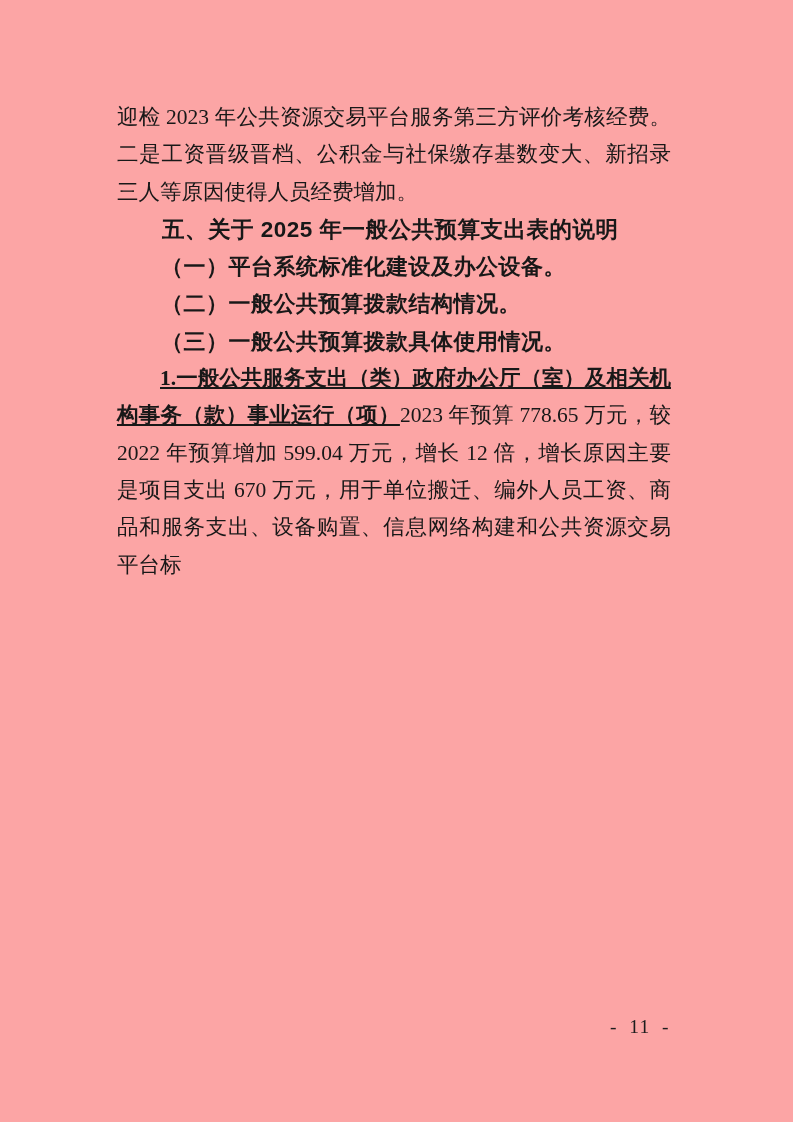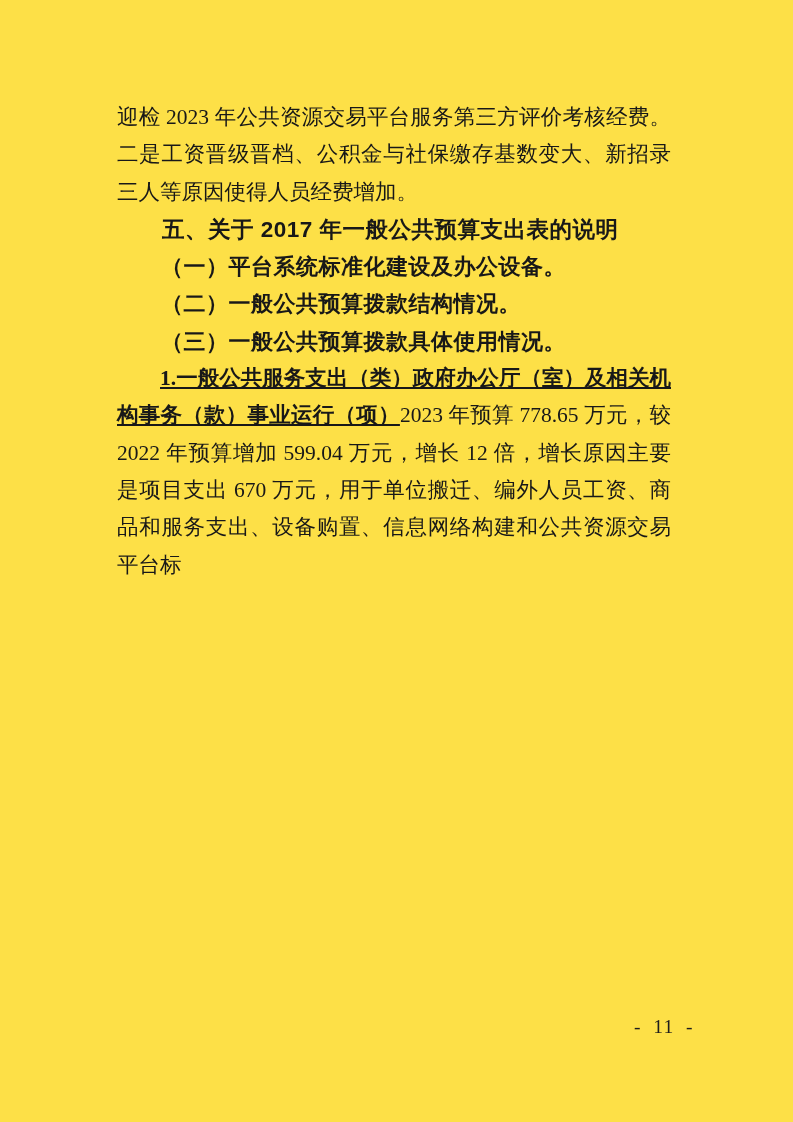--- a/index.html
+++ b/index.html
@@ -5,21 +5,21 @@
   html, body {
     margin: 0;
     padding: 0;
     background: #e8e8e8;
   }
   .page {
     position: relative;
     width: 793px;
     height: 1122px;
     margin: 0 auto;
-    background: #fde047;
+    background: #fca5a5;
     overflow: hidden;
     font-family: "Liberation Serif", "DejaVu Serif", serif;
     color: #181818;
   }
   .content {
     position: absolute;
     left: 117px;
     top: 99px;
     width: 554px;
     font-size: 21.5px;
@@ -47,38 +47,38 @@
     font-size: 22px;
     letter-spacing: 0.5px;
   }
   .item-lead {
     font-weight: 700;
     text-decoration: underline;
   }
   .footer-pagenum {
     position: absolute;
     top: 1014px;
-    left: 634px;
+    left: 610px;
     font-size: 19.5px;
     line-height: 26px;
     letter-spacing: 1px;
     word-spacing: 6px;
     color: #1d1d1d;
   }
 </style>
 </head>
 <body>
 
 <div class="page">
 
   <div class="content">
 
     <p>迎检 2023 年公共资源交易平台服务第三方评价考核经费。二是工资晋级晋档、公积金与社保缴存基数变大、新招录三人等原因使得人员经费增加。</p>
 
-    <div class="heading-hei">五、关于 2017 年一般公共预算支出表的说明</div>
+    <div class="heading-hei">五、关于 2025 年一般公共预算支出表的说明</div>
 
     <div class="heading-kai">（一）平台系统标准化建设及办公设备。</div>
 
 
     <div class="heading-kai">（二）一般公共预算拨款结构情况。</div>
 
 
     <div class="heading-kai">（三）一般公共预算拨款具体使用情况。</div>
 
     <p class="para-indent"><span class="item-lead">1.一般公共服务支出（类）政府办公厅（室）及相关机构事务（款）事业运行（项）</span><span>2023 年预算 778.65 万元，较 2022 年预算增加 599.04 万元，增长 12 倍，增长原因主要是项目支出 670 万元，用于单位搬迁、编外人员工资、商品和服务支出、设备购置、信息网络构建和公共资源交易平台标</span></p>

